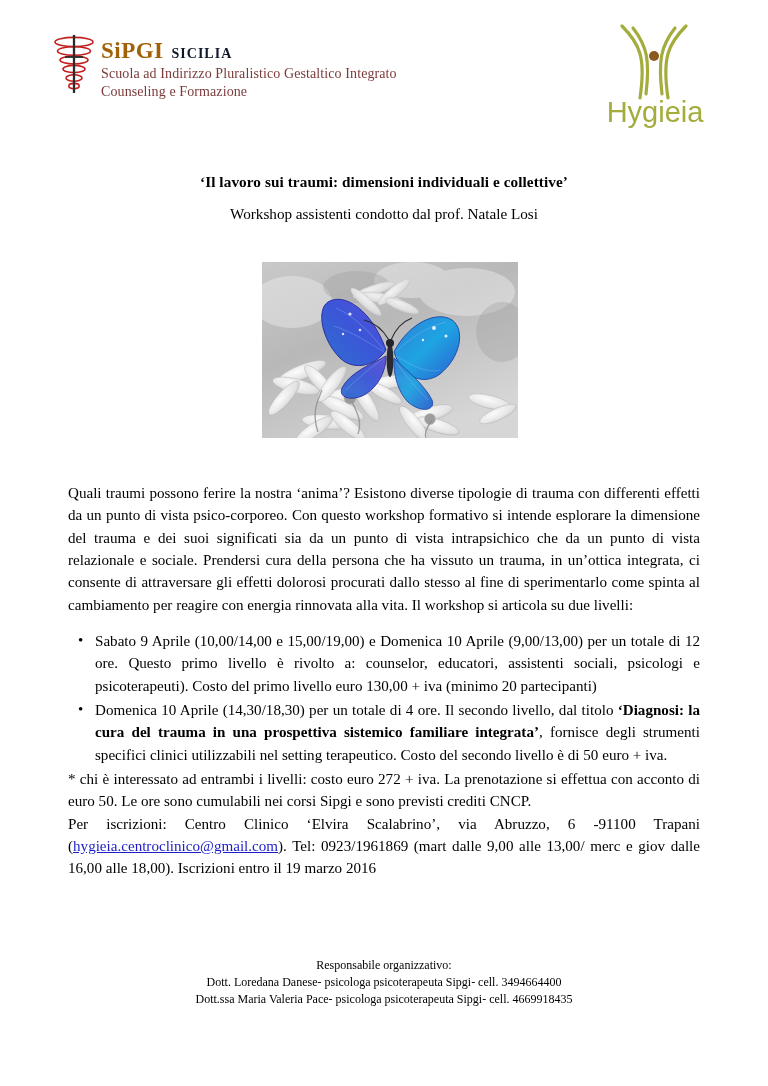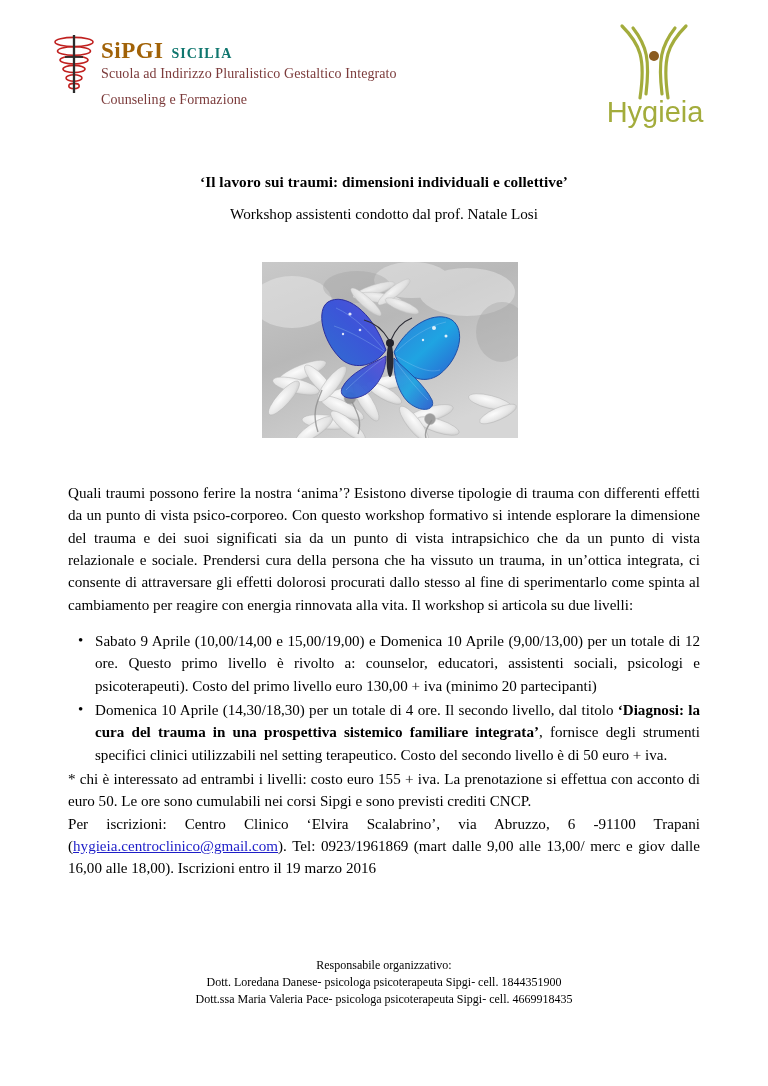--- a/index.html
+++ b/index.html
@@ -54,21 +54,21 @@
     font-family: "Liberation Serif", serif;
     font-weight: bold;
     font-size: 23px;
     color: #a16207;
     letter-spacing: 0.5px;
   }
   .sipgi-sicilia {
     font-family: "Liberation Serif", serif;
     font-weight: bold;
     font-size: 14px;
-    color: #0f766e;
+    color: #0f172a;
     letter-spacing: 1px;
   }
   .sipgi-sub {
     font-family: "Liberation Serif", serif;
     font-size: 14px;
     color: #7b3a3a;
     line-height: 1.32;
     margin-top: 3px;
     letter-spacing: 0.1px;
     white-space: nowrap;
@@ -207,21 +207,21 @@
           <line x1="26" y1="2" x2="26" y2="60" stroke="#2b2b2b" stroke-width="2.3"></line>
           <line x1="17" y1="24" x2="35" y2="24" stroke="#2b2b2b" stroke-width="1.8"></line>
         </svg>
       </div>
       <div class="sipgi-text-wrap">
         <div class="sipgi-row1">
           <span class="sipgi-word">SiPGI</span>
           <span class="sipgi-sicilia">SICILIA</span>
         </div>
         <div class="sipgi-sub">Scuola ad Indirizzo Pluralistico Gestaltico Integrato</div>
-        <div class="sipgi-sub" style="margin-top:8px;">Counseling e Formazione</div>
+        <div class="sipgi-sub" style="margin-top:0;">Counseling e Formazione</div>
       </div>
     </div>
 
     <div class="hygieia-logo">
       <div class="hygieia-mark">
         <svg viewBox="0 0 104 80" width="104" height="80" xmlns="http://www.w3.org/2000/svg">
           <g fill="none" stroke="#a3ac3c" stroke-width="3.2" stroke-linecap="round">
             <path d="M20 4 C 38 22, 44 36, 38 76"></path>
             <path d="M31 6 C 45 24, 48 38, 44 72"></path>
             <path d="M84 4 C 66 22, 60 36, 66 76"></path>
@@ -368,24 +368,24 @@
 
     <ul class="levels">
       <li>
         <span>Sabato 9 Aprile (10,00/14,00 e 15,00/19,00) e Domenica 10 Aprile (9,00/13,00) per un totale di 12 ore. Questo primo livello è  rivolto a: counselor, educatori, assistenti sociali, psicologi e psicoterapeuti). Costo del primo livello euro 130,00 + iva (minimo 20 partecipanti)</span>
       </li>
       <li>
         <span>Domenica 10 Aprile (14,30/18,30) per un totale di 4 ore. Il secondo livello, dal titolo </span><span class="b">‘Diagnosi: la cura del trauma in una prospettiva sistemico familiare integrata’</span><span>,  fornisce degli strumenti specifici clinici utilizzabili nel  setting terapeutico. Costo del secondo livello è di 50 euro + iva.</span>
       </li>
     </ul>
 
-    <p class="just gap-para">* chi è interessato ad entrambi i livelli: costo euro 155 + iva. La prenotazione si effettua con acconto di euro 50. Le ore sono cumulabili nei corsi Sipgi e sono previsti crediti CNCP.</p>
+    <p class="just gap-para">* chi è interessato ad entrambi i livelli: costo euro 272 + iva. La prenotazione si effettua con acconto di euro 50. Le ore sono cumulabili nei corsi Sipgi e sono previsti crediti CNCP.</p>
 
     <p class="just gap-para"><span>Per iscrizioni: Centro Clinico ‘Elvira Scalabrino’, via Abruzzo, 6 -91100 Trapani (</span><a class="maillink" href="#">hygieia.centroclinico@gmail.com</a><span>). Tel: 0923/1961869 (mart dalle 9,00 alle 13,00/ merc e giov dalle 16,00 alle 18,00). Iscrizioni entro il 19 marzo 2016</span></p>
   </div>
 
   <div class="footer">
     <div>Responsabile organizzativo:</div>
-    <div>Dott. Loredana Danese- psicologa psicoterapeuta Sipgi- cell. 1844351900</div>
+    <div>Dott. Loredana Danese- psicologa psicoterapeuta Sipgi- cell. 3494664400</div>
     <div>Dott.ssa Maria Valeria Pace- psicologa psicoterapeuta Sipgi- cell. 4669918435</div>
   </div>
 
 </div>
 
 </body></html>

